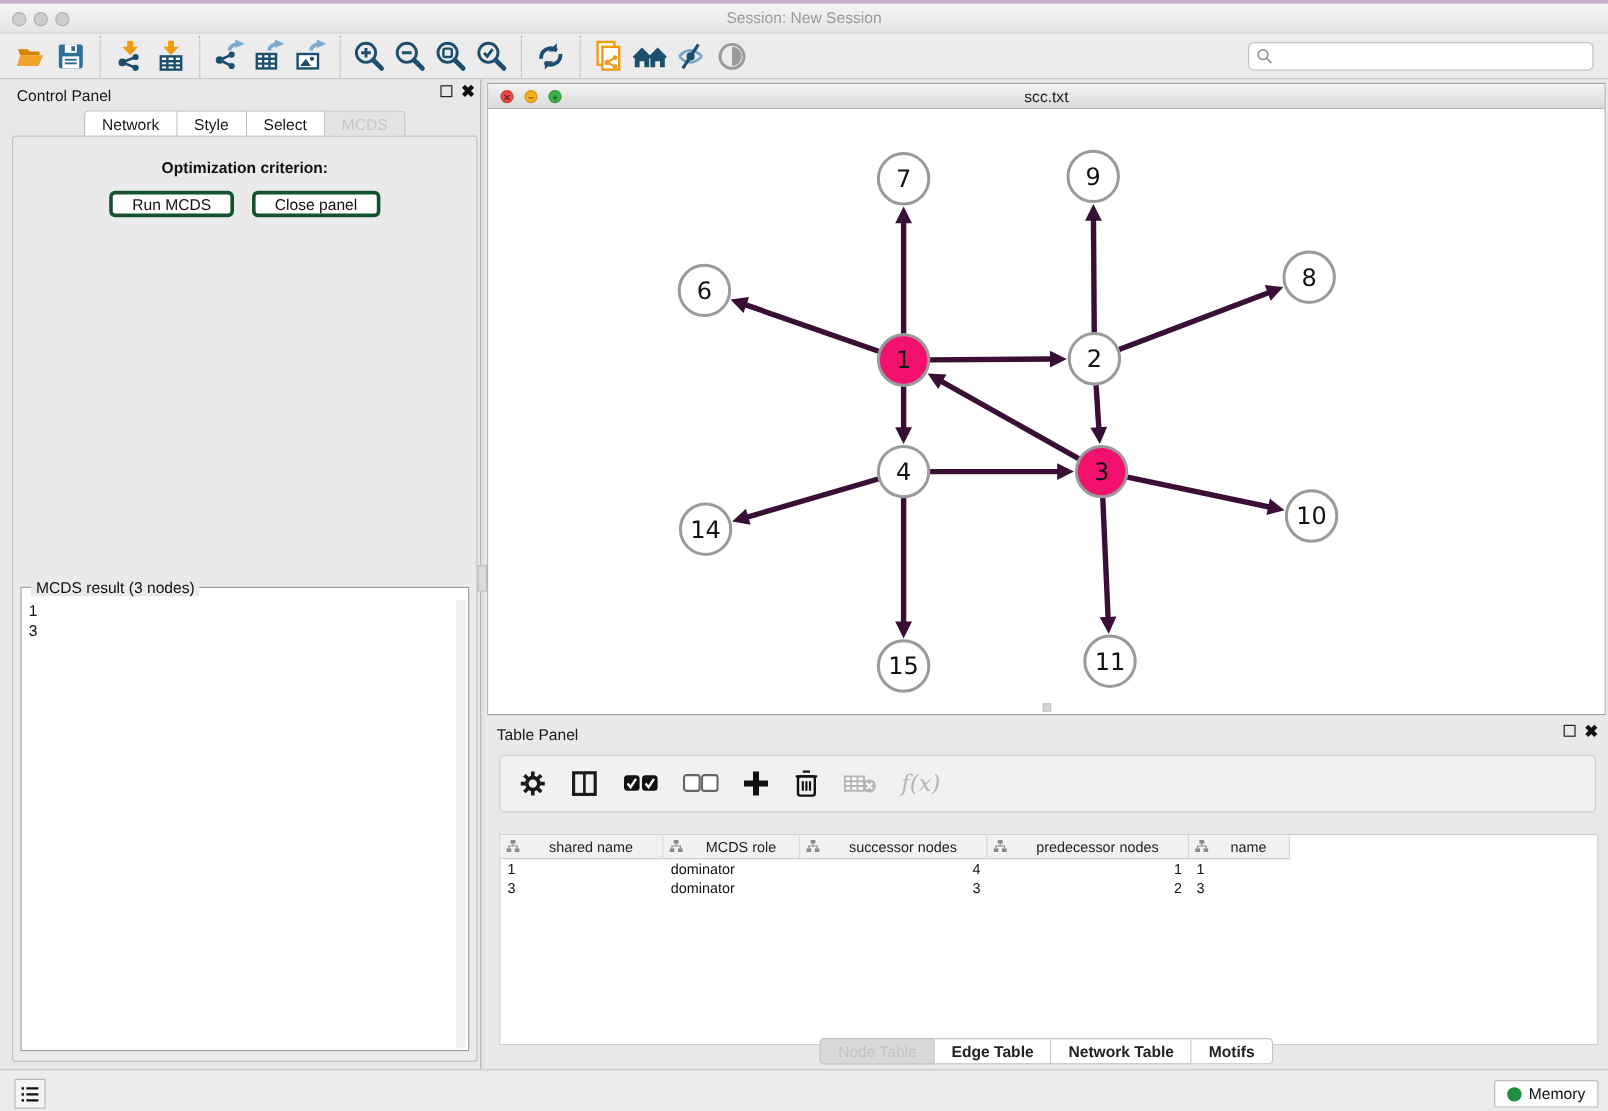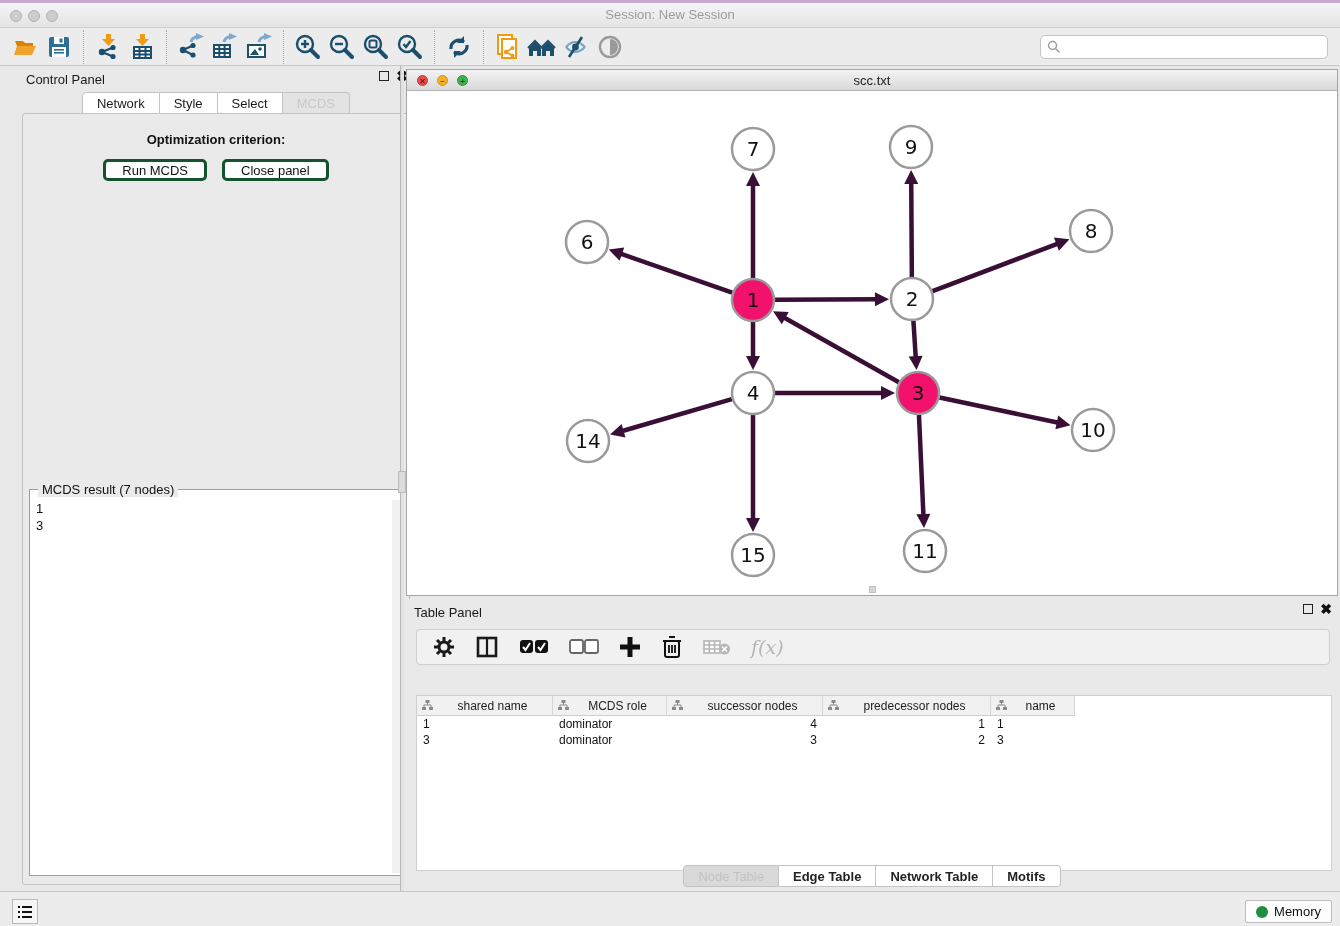--- a/index.html
+++ b/index.html
@@ -29,21 +29,21 @@
   .tb-sep { width:1px; height:34px; border-left:1px dotted #aaa; margin:0 7px; flex:0 0 auto; }
   .search-box {
     position:absolute; right:12px; top:7px; width:288px; height:24px;
     background:#fff; border:1px solid #c3c3c3; border-radius:5px;
     display:flex; align-items:center; padding-left:6px;
   }
   .search-box input { border:none; outline:none; flex:1; font-size:12px;
     font-family:"Liberation Sans", sans-serif; background:transparent; }
   
   .main { position:absolute; left:0; top:63px; width:1340px; height:825px; }
-  .control-panel { position:absolute; left:16px; top:0; width:400px; height:825px;
+  .control-panel { position:absolute; left:4px; top:0; width:400px; height:825px;
     background:#e8e8e8; }
   .splitter { position:absolute; left:400px; top:0; width:4px; height:825px;
     background:#e2e2e2; border-left:1px solid #b7b7b7; }
   .splitter .grip { position:absolute; left:-3px; top:405px; width:8px; height:22px;
     background:#dcdcdc; border:1px solid #bbb; }
   .right-area { position:absolute; left:404px; top:0; width:936px; height:825px; }
   
   .panel-header { position:relative; height:26px; padding:6px 10px 0; font-size:13px; color:#1a1a1a; }
   .ph-icons { position:absolute; right:8px; top:5px; display:flex; gap:7px; align-items:center; }
   .float-ic { width:10px; height:10px; border:1.6px solid #222; display:inline-block; }
@@ -80,21 +80,21 @@
     background:linear-gradient(#f3f3f3,#d9d9d9); border-bottom:1px solid #b3b3b3; }
   .nt-dot { position:absolute; top:5px; width:11px; height:11px; border-radius:50%;
     font-size:8px; line-height:11px; text-align:center; color:rgba(0,0,0,.55); font-weight:bold; }
   .nt-title { position:absolute; left:0; right:0; top:3px; text-align:center; font-size:13px; color:#222; }
   .net-canvas { position:absolute; left:0; top:21px; right:0; bottom:0; background:#fff; }
   .canvas-grip { position:absolute; left:462px; bottom:2px; width:7px; height:7px;
     background:#d6d6d6; border:1px solid #c2c2c2; }
   
   .table-panel { position:absolute; left:0px; top:533px; width:936px; height:292px; background:#e9e9e9; }
   .tp-header { position:relative; height:26px; padding:6px 10px 0; font-size:13px; color:#1a1a1a; }
-  .tp-toolbar { position:absolute; left:12px; right:10px; top:30px; height:36px;
+  .tp-toolbar { position:absolute; left:12px; right:10px; top:30px; height:48px;
     background:#f1f1f1; border:1px solid #cfcfcf; border-radius:4px;
     display:flex; align-items:center; gap:20px; padding-left:16px; }
   .tt-ic { display:flex; align-items:center; justify-content:center; }
   .fx-label { font-size:19px; color:#b5b5b5; font-family:"DejaVu Serif", serif; font-style:italic; }
   .tbl-wrap { position:absolute; left:12px; right:8px; top:81px; height:176px;
     background:#fff; border:1px solid #cfcfcf; overflow:hidden;margin-top:15px; }
   .tbl-header { display:flex; }
   .th-cell { height:20px; background:#f1f1f1; border-right:1px solid #d6d6d6;
     border-bottom:1px solid #cfcfcf; display:flex; align-items:center; font-size:12px; color:#222; }
   .th-cell .lbl { flex:1; text-align:center; }
@@ -292,21 +292,21 @@
           <div class="tab">Select</div>
           <div class="tab active">MCDS</div>
         </div>
       <div class="cp-body">
         <div class="opt-label">Optimization criterion:</div>
         <div class="btn-row">
           <button class="mac-btn">Run MCDS</button>
           <button class="mac-btn">Close panel</button>
         </div>
         <div class="result-group">
-          <span class="result-legend">MCDS result (7 nodes)</span>
+          <span class="result-legend">MCDS result (3 nodes)</span>
           <div class="result-text">1
 3</div>
           <div class="result-scroll"></div>
         </div>
       </div>
     </div>
 
     <div class="splitter">
         <span class="grip"></span>
       </div>

